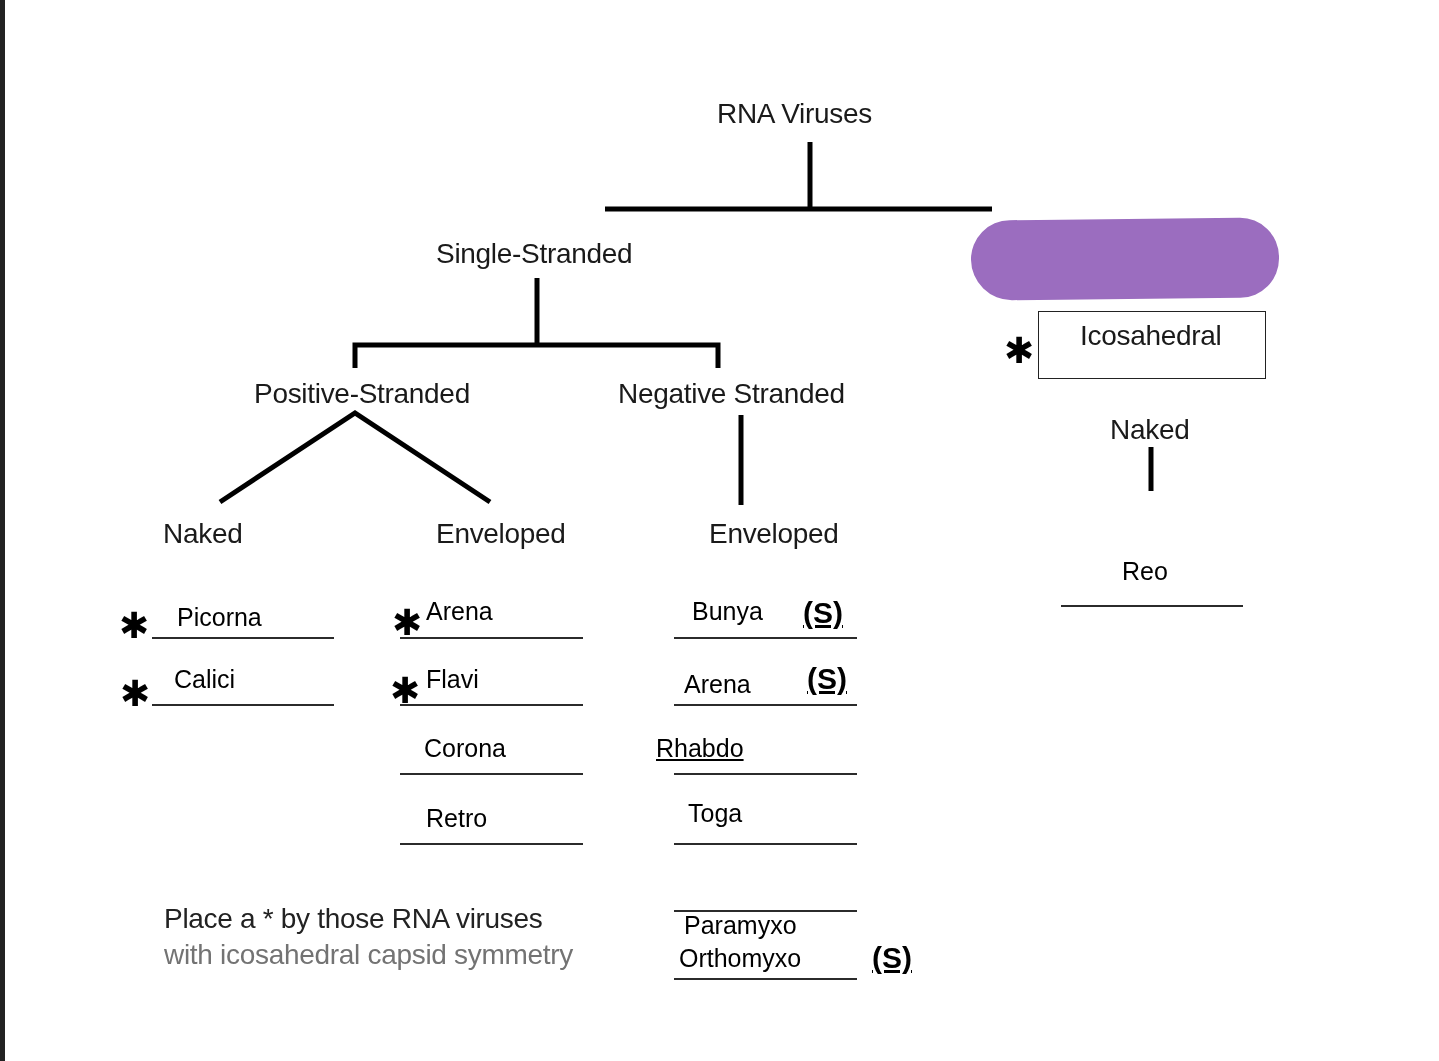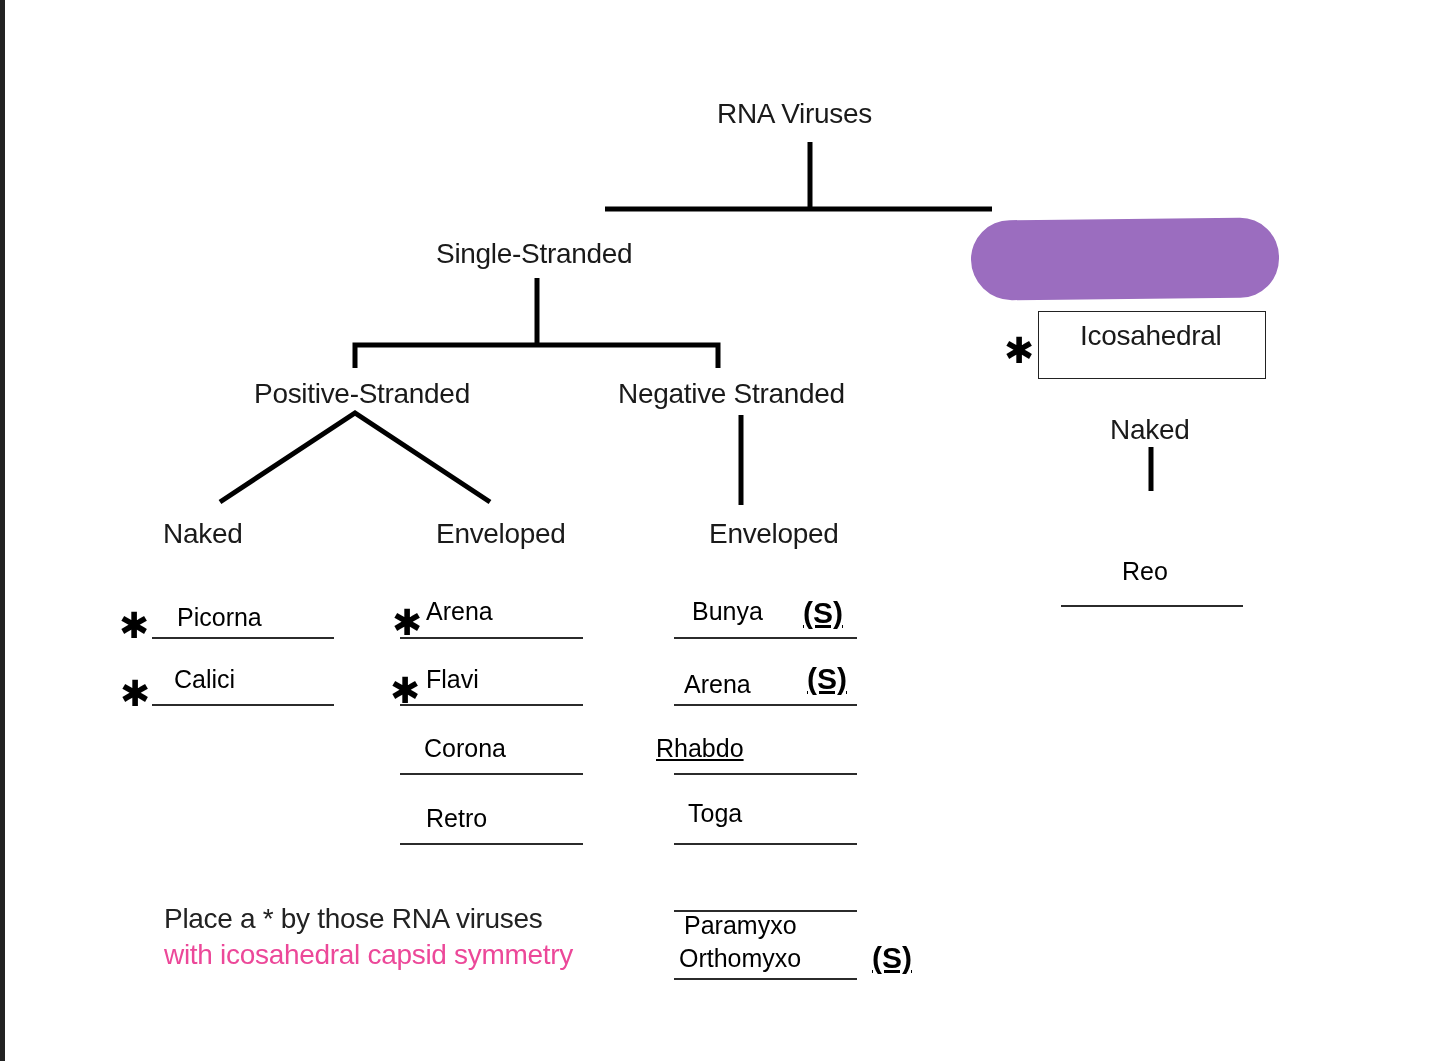--- a/index.html
+++ b/index.html
@@ -87,13 +87,13 @@
 <div class="blank" style="left:674px; top:910px; width:183px;"></div>
 
 <div class="sans" style="left:679px; top:944px;">Orthomyxo</div>
 <span class="s-mark" style="left:872px; top:941px;">(S)</span>
 <div class="blank" style="left:674px; top:978px; width:183px;"></div>
 
 <div class="sans" style="left:1122px; top:557px;">Reo</div>
 <div class="blank" style="left:1061px; top:605px; width:182px;"></div>
 
 <div class="serif" style="left:164px; top:903px; color:#222;">Place a * by those RNA viruses</div>
-<div class="serif" style="left:164px; top:939px; color:#ec4899;">with icosahedral capsid symmetry</div>
+<div class="serif" style="left:164px; top:939px; color:#737373;">with icosahedral capsid symmetry</div>
 
 </body></html>

